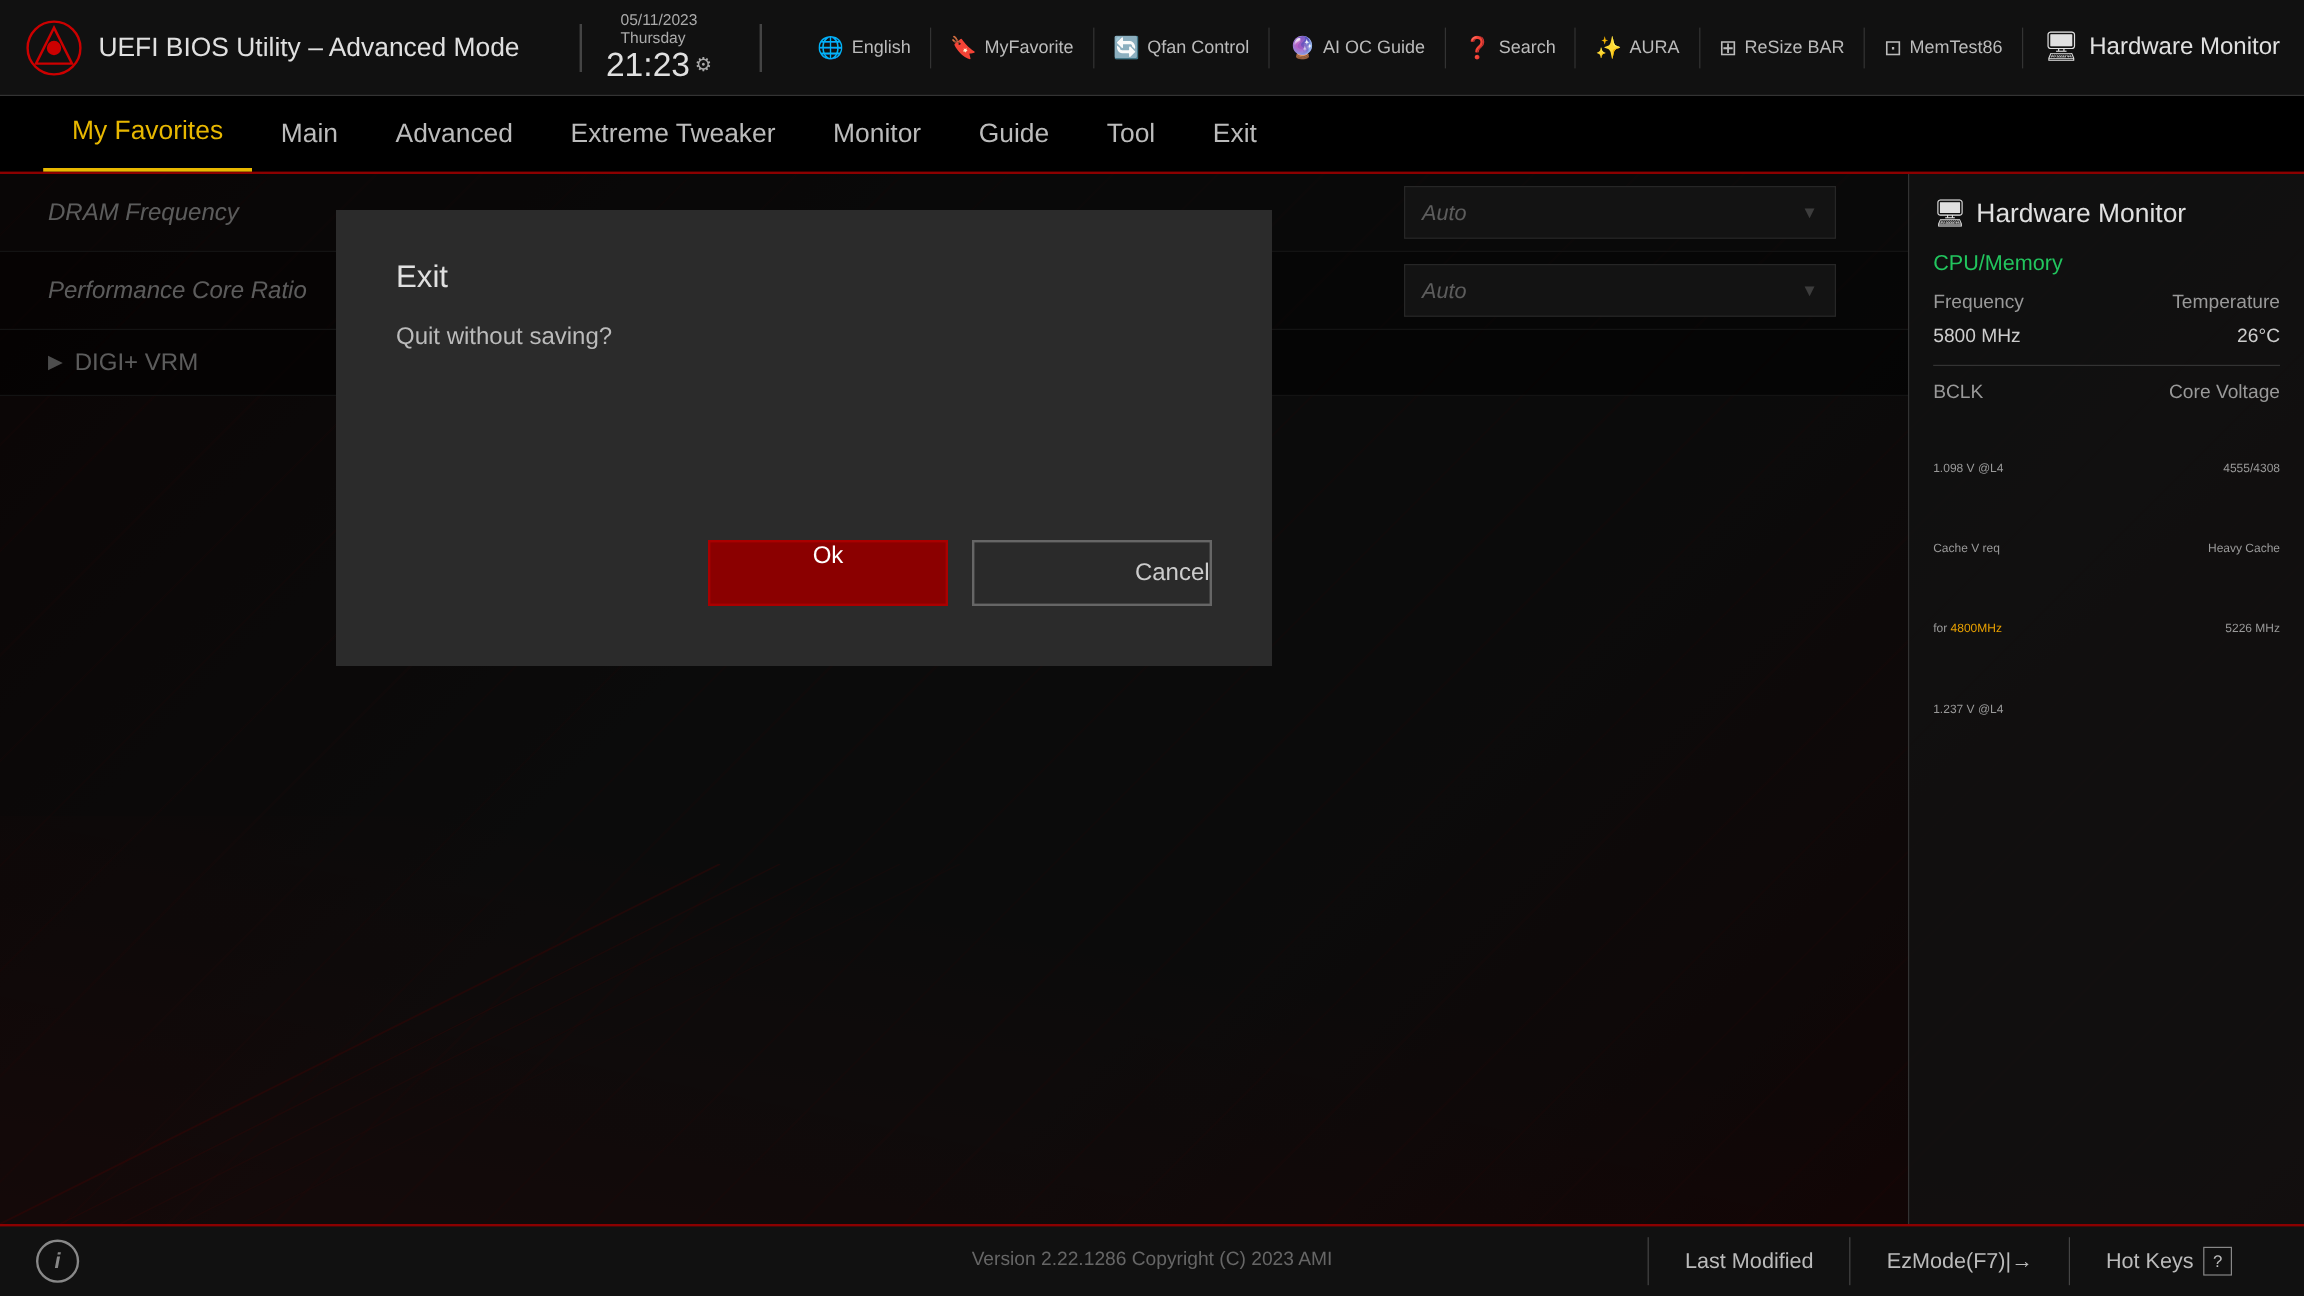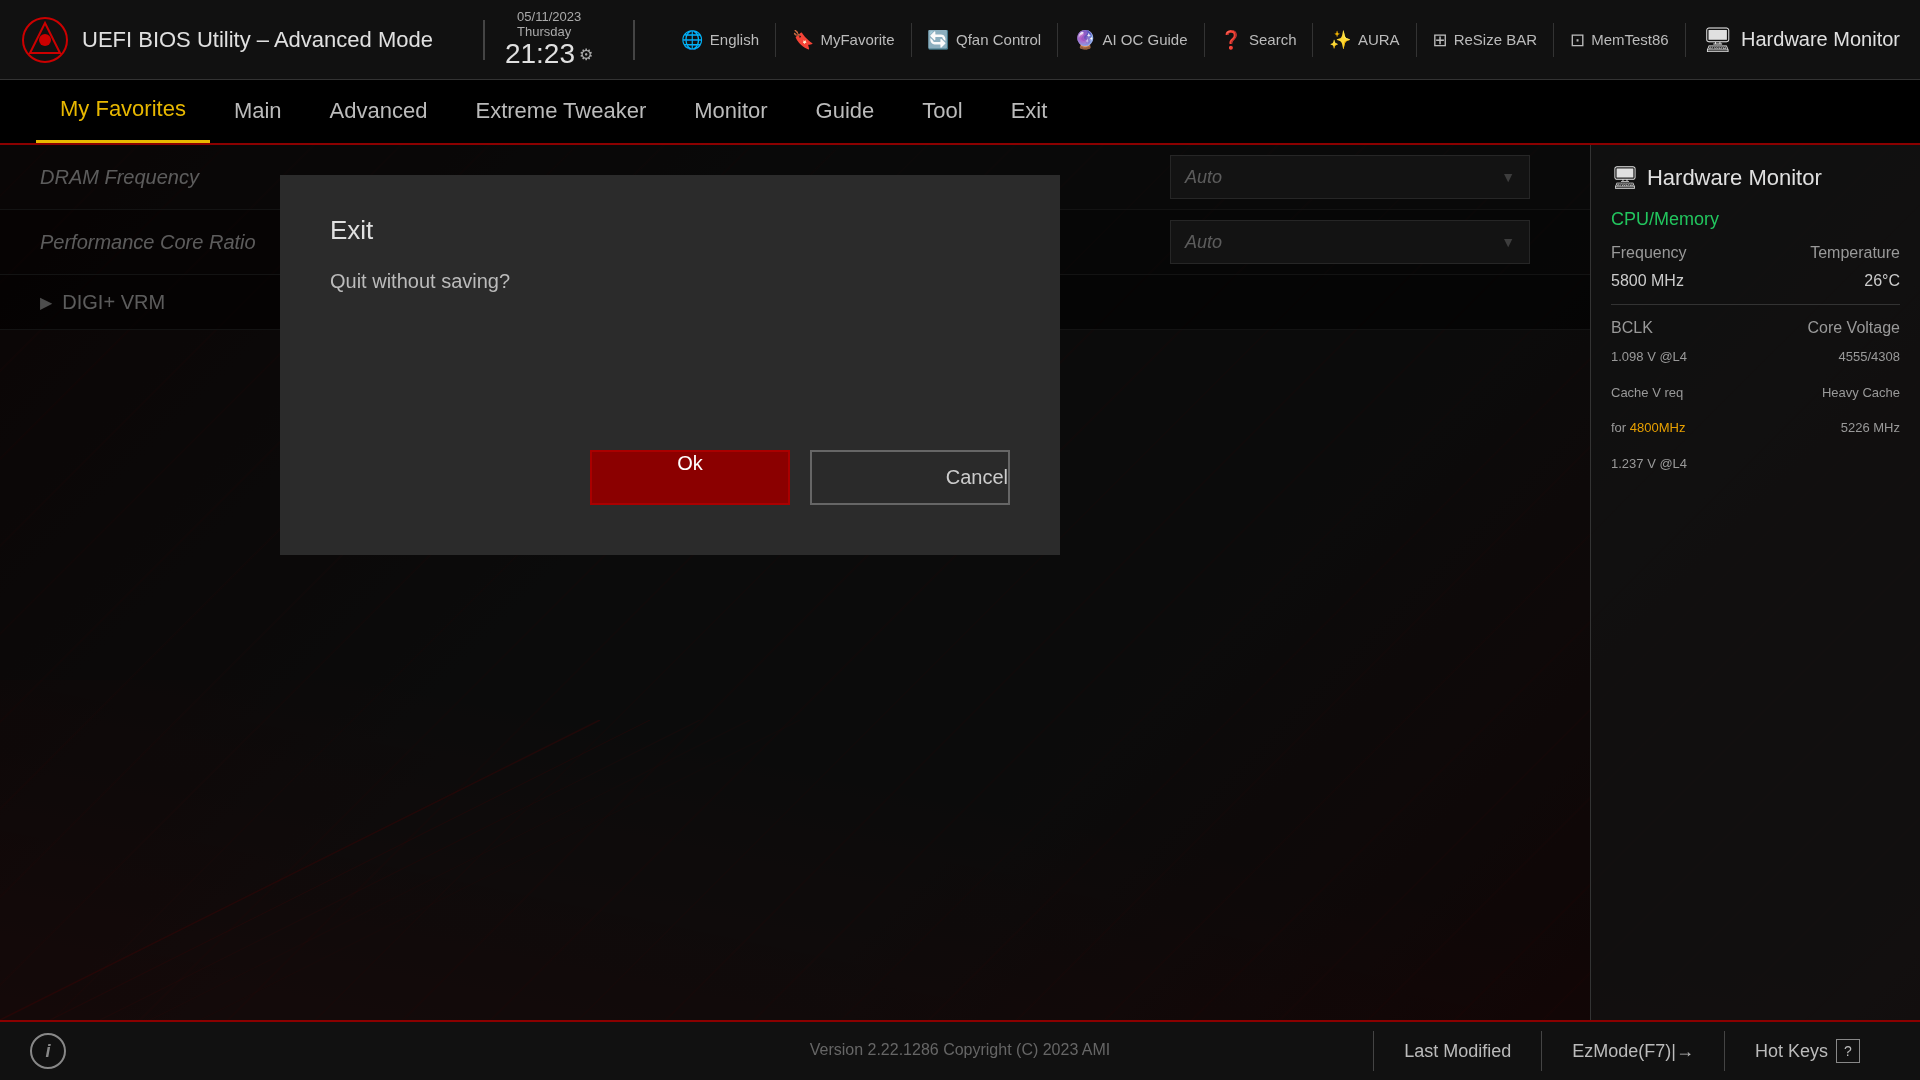--- a/index.html
+++ b/index.html
@@ -271,24 +271,25 @@
     }
     .hw-divider {
       height: 1px;
       background: #333;
       margin: 14px 0;
     }
     .hw-info-block {
       margin-top: 10px;
     }
     .hw-info-line {
-      font-size: 13px;
+      font-size: 10px;
       color: #999;
       margin-bottom: 6px;
       line-height: 1.5;
+      margin-top: 36px;
     }
     .hw-highlight {
       color: #e8a000;
     }
 
     
     .dialog-overlay {
       position: absolute;
       top: 0; left: 0; right: 0; bottom: 0;
       background: rgba(0,0,0,0.55);

